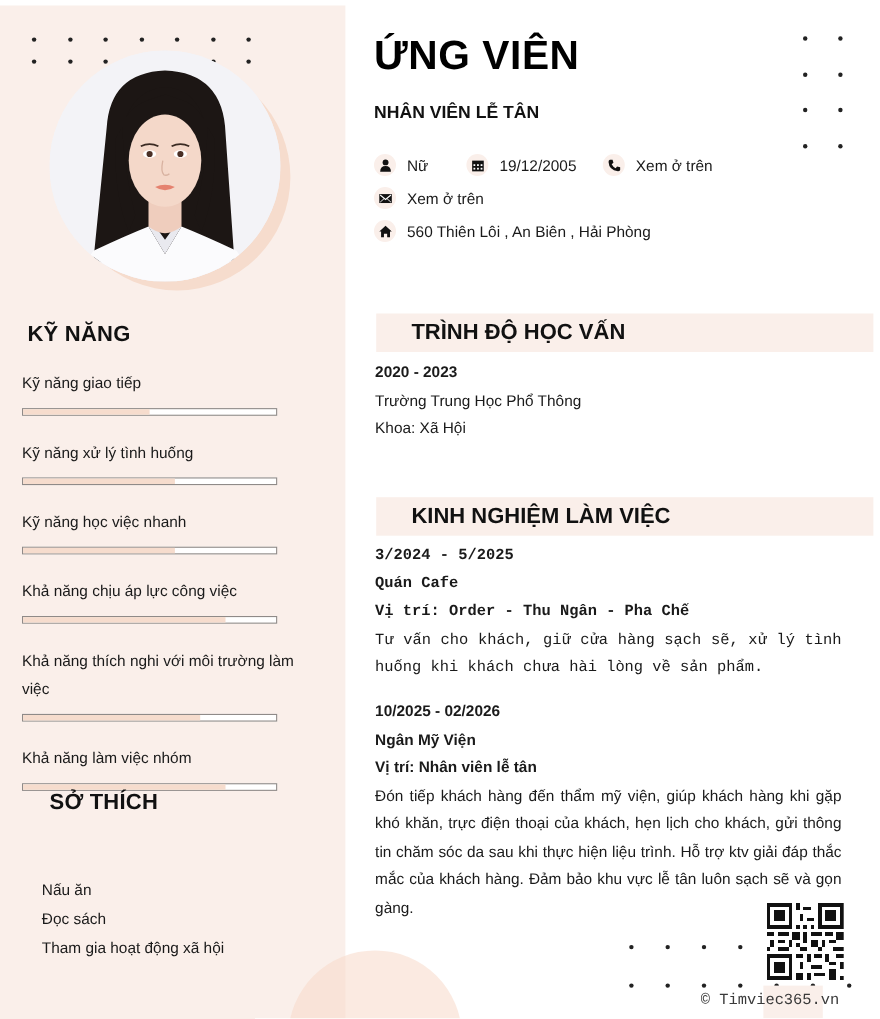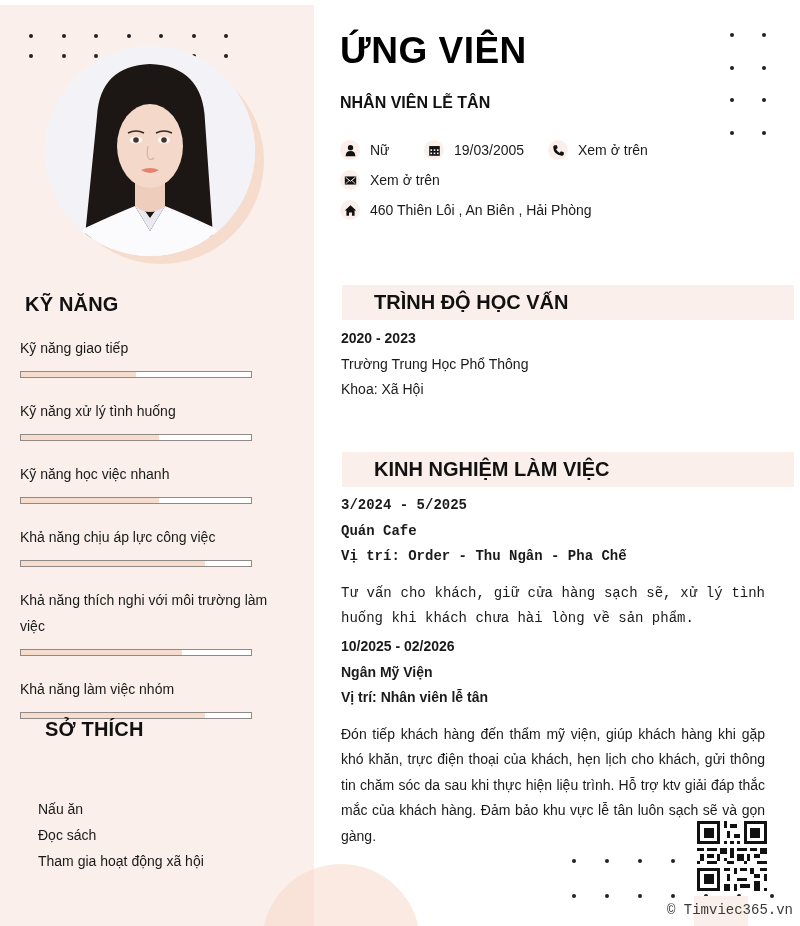--- a/index.html
+++ b/index.html
@@ -43,27 +43,27 @@
   .info-row { position: absolute; left: 340px; display: flex; align-items: flex-end; font-size: 14px; color: #1a1a1a; }
   .info-item { display: flex; align-items: center; }
   .icon-circle { width: 20px; height: 20px; border-radius: 50%; background: #faefea; display: flex; align-items: center; justify-content: center; margin-right: 10px; }
   .icon-circle svg { width: 13px; height: 13px; display: block; }
 
   .section-head { position: absolute; left: 342px; width: 452px; height: 35px; background: #faefea; }
   .section-title { position: absolute; left: 32px; top: 6px; font-size: 20px; font-weight: bold; color: #111; }
 
   .block { position: absolute; left: 341px; width: 424px; font-size: 14px; line-height: 25.5px; color: #1a1a1a; }
   .bold { font-weight: bold; }
-  .justify { text-align: justify; margin-top: 11px; }
+  .justify { text-align: justify; }
 
   .qr { position: absolute; left: 697px; top: 821px; width: 70px; height: 70px; background: #fff; }
   .qr svg { width: 100%; height: 100%; display: block; }
 
   .watermark-bg { position: absolute; left: 694px; top: 896px; width: 54px; height: 30px; background: #faefea; }
-  .watermark { position: absolute; left: 637px; top: 902px; font-family: "Liberation Mono", "DejaVu Sans Mono", monospace; font-size: 14px; color: #3a3a3a; margin-left: 30px; }
+  .watermark { position: absolute; left: 637px; top: 902px; font-family: "Liberation Mono", "DejaVu Sans Mono", monospace; font-size: 14px; color: #3a3a3a; }
 </style>
 </head>
 <body>
 
 <div class="page">
 
   <div class="sidebar"></div>
 
   <div class="dots dots-topleft">
     <span class="dot"></span>
@@ -195,21 +195,21 @@
         <svg viewBox="0 0 16 16">
             <rect x="1.5" y="2.5" width="13" height="12" fill="#111"></rect>
             <rect x="3" y="6.5" width="2" height="2" fill="#fff"></rect>
             <rect x="7" y="6.5" width="2" height="2" fill="#fff"></rect>
             <rect x="11" y="6.5" width="2" height="2" fill="#fff"></rect>
             <rect x="3" y="10.5" width="2" height="2" fill="#fff"></rect>
             <rect x="7" y="10.5" width="2" height="2" fill="#fff"></rect>
             <rect x="11" y="10.5" width="2" height="2" fill="#fff"></rect>
           </svg>
       </span>
-      <span>19/03/2005</span>
+      <span>19/12/2005</span>
     </div>
     <div class="info-item">
       <span class="icon-circle">
         <svg viewBox="0 0 16 16">
             <path d="M3 1.5 L6 1.5 L7 5 L5 6.5 Q6.5 9.5 9.5 11 L11 9 L14.5 10 L14.5 13 Q14 14.5 12 14.5 Q2 13 1.5 4 Q1.5 2 3 1.5 Z" fill="#111"></path>
           </svg>
       </span>
       <span>Xem ở trên</span>
     </div>
   </div>
@@ -227,21 +227,21 @@
     </div>
   </div>
 
   <div class="info-row" style="top:200px;">
     <div class="info-item">
       <span class="icon-circle">
         <svg viewBox="0 0 16 16">
             <path d="M8 1.5 L15 8 L13 8 L13 14.5 L9.8 14.5 L9.8 10.5 L6.2 10.5 L6.2 14.5 L3 14.5 L3 8 L1 8 Z" fill="#111"></path>
           </svg>
       </span>
-      <span>460 Thiên Lôi , An Biên , Hải Phòng</span>
+      <span>560 Thiên Lôi , An Biên , Hải Phòng</span>
     </div>
   </div>
 
   <div class="section-head" style="top:285px;">
     <div class="section-title">TRÌNH ĐỘ HỌC VẤN</div>
   </div>
   <div class="block" style="top:326px;">
     <div class="bold">2020 - 2023</div>
     <div>Trường Trung Học Phổ Thông</div>
     <div>Khoa: Xã Hội</div>

